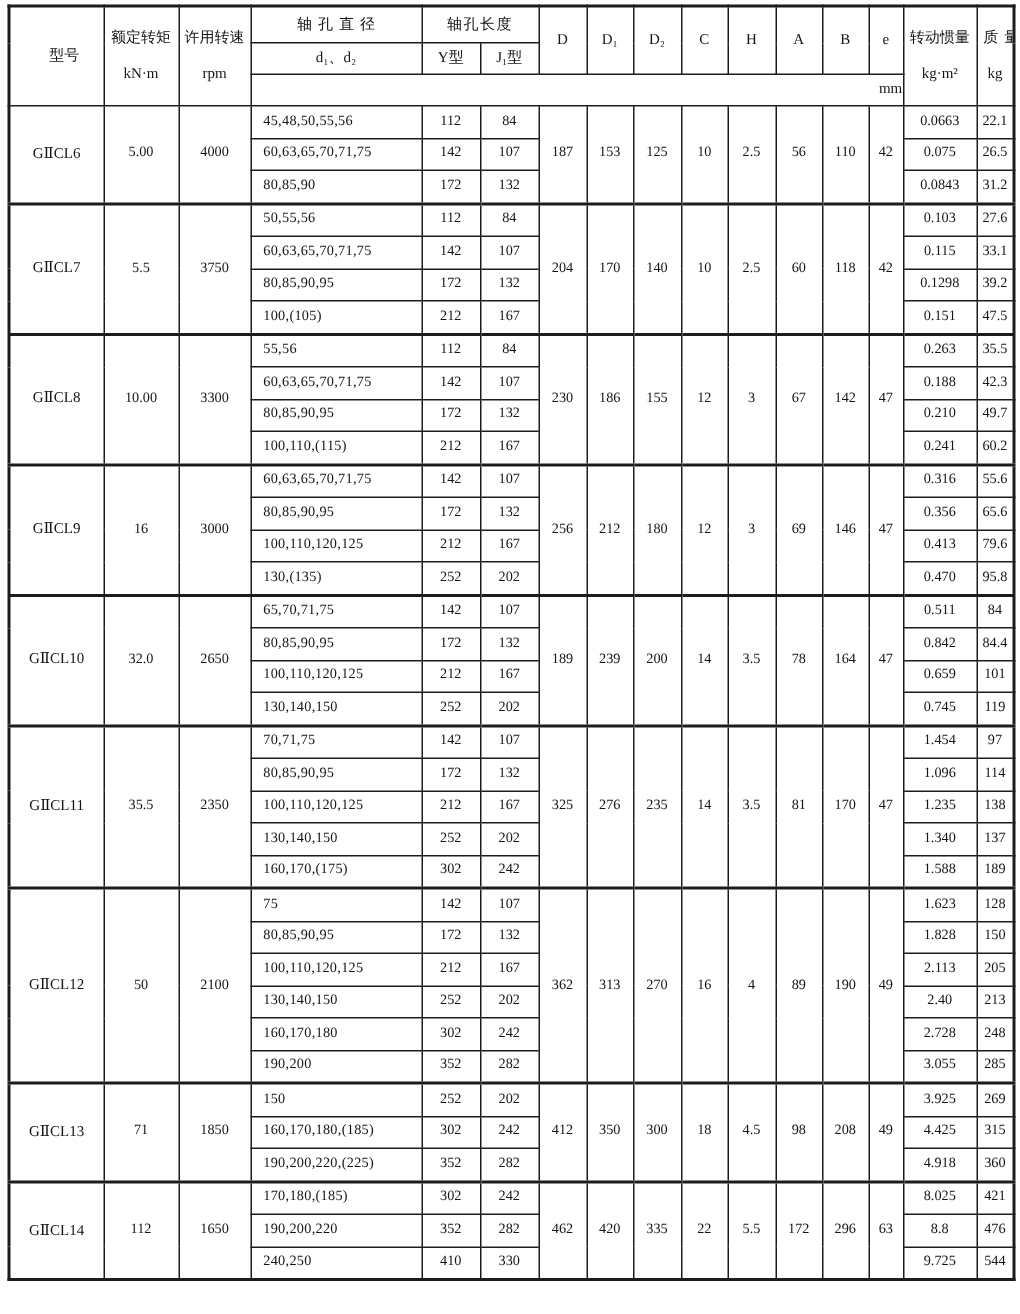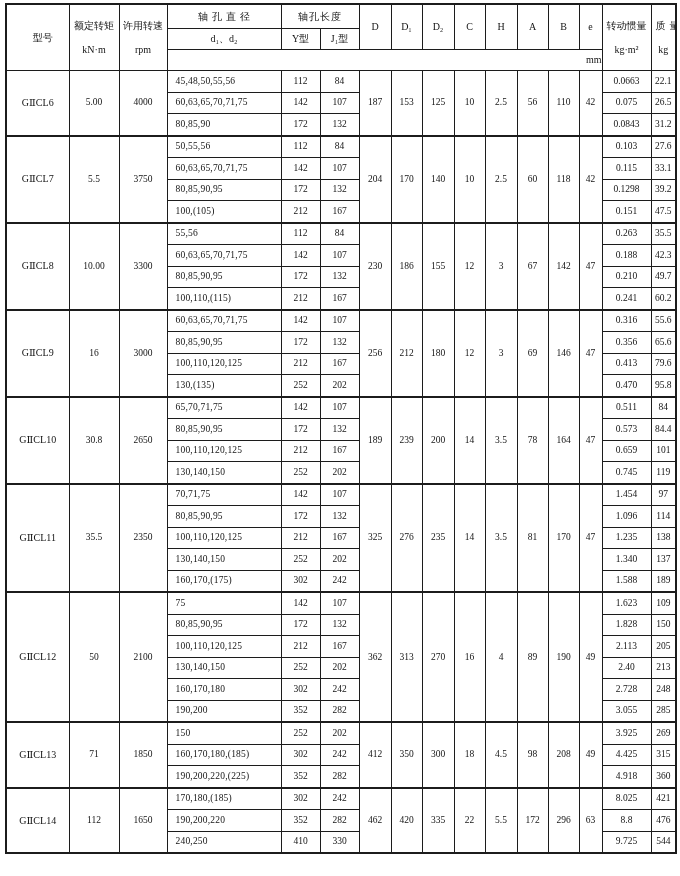--- a/index.html
+++ b/index.html
@@ -245,41 +245,41 @@
         </tr>
         <tr>
           <td class="bores">130,(135)</td>
           <td>252</td>
           <td>202</td>
           <td>0.470</td>
           <td>95.8</td>
         </tr>
         <tr class="sec-top">
           <td rowspan="4" class="model">GⅡCL10</td>
-          <td rowspan="4">30.8</td>
+          <td rowspan="4">32.0</td>
           <td rowspan="4">2650</td>
           <td class="bores">65,70,71,75</td>
           <td>142</td>
           <td>107</td>
           <td rowspan="4">189</td>
           <td rowspan="4">239</td>
           <td rowspan="4">200</td>
           <td rowspan="4">14</td>
           <td rowspan="4">3.5</td>
           <td rowspan="4">78</td>
           <td rowspan="4">164</td>
           <td rowspan="4">47</td>
           <td>0.511</td>
           <td>84</td>
         </tr>
         <tr>
           <td class="bores">80,85,90,95</td>
           <td>172</td>
           <td>132</td>
-          <td>0.573</td>
+          <td>0.842</td>
           <td>84.4</td>
         </tr>
         <tr>
           <td class="bores">100,110,120,125</td>
           <td>212</td>
           <td>167</td>
           <td>0.659</td>
           <td>101</td>
         </tr>
         <tr>
@@ -344,21 +344,21 @@
           <td>107</td>
           <td rowspan="6">362</td>
           <td rowspan="6">313</td>
           <td rowspan="6">270</td>
           <td rowspan="6">16</td>
           <td rowspan="6">4</td>
           <td rowspan="6">89</td>
           <td rowspan="6">190</td>
           <td rowspan="6">49</td>
           <td>1.623</td>
-          <td>109</td>
+          <td>128</td>
         </tr>
         <tr>
           <td class="bores">80,85,90,95</td>
           <td>172</td>
           <td>132</td>
           <td>1.828</td>
           <td>150</td>
         </tr>
         <tr>
           <td class="bores">100,110,120,125</td>

